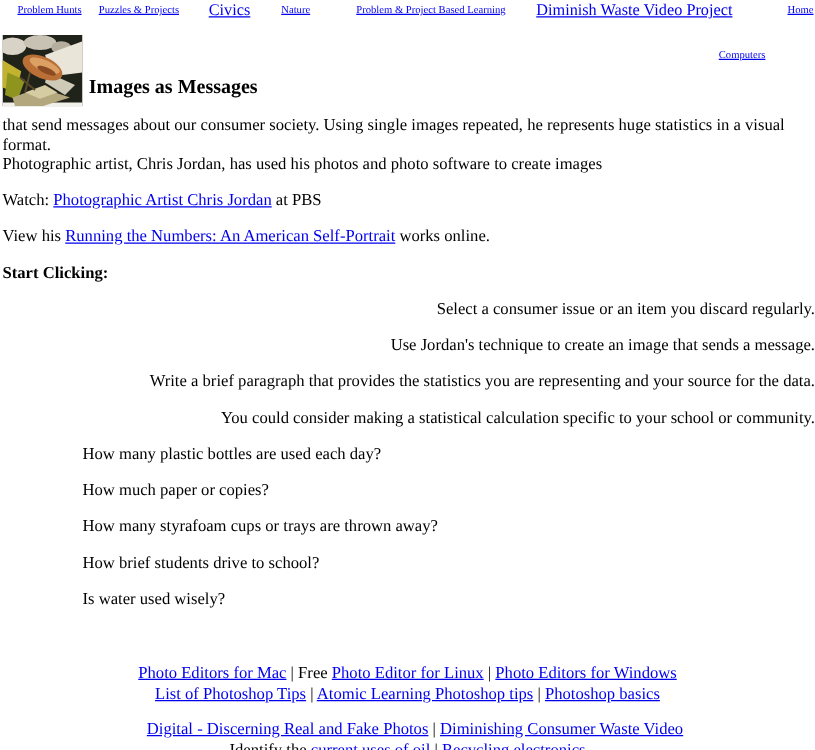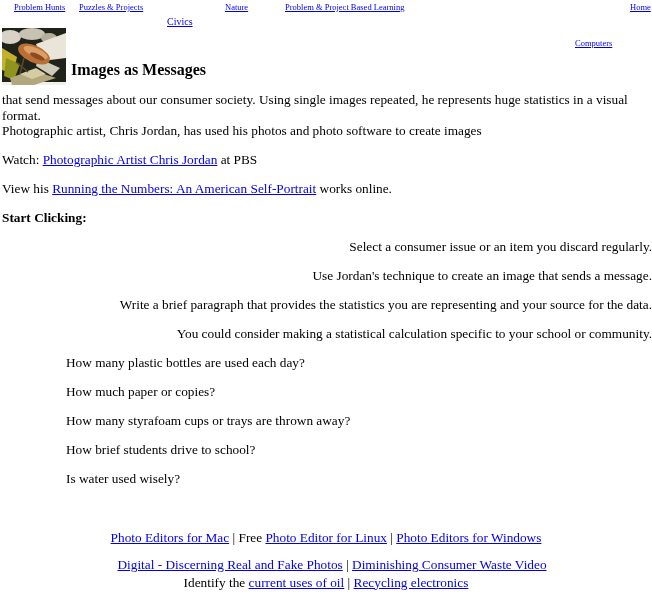--- a/index.html
+++ b/index.html
@@ -9,21 +9,21 @@
     color: #000000;
     font-family: "Liberation Serif", serif;
     overflow: hidden;
   }
   a { color: #0000ee; text-decoration: underline; cursor: pointer; }
 
   
   .nav { position: relative; height: 14px; }
   .nav a { position: absolute; white-space: nowrap; }
   .nav-sm { font-size: 8.5px; top: 2px; }
-  .nav-lg { font-size: 10px; top: 16px; }
+  .nav-lg { font-size: 13px; top: 0; }
   .n1 { left: 14px; }
   .n2 { left: 79px; }
   .n3 { left: 167px; }
   .n4 { left: 225px; }
   .n5 { left: 285px; }
   .n6 { left: 429px; }
   .n7 { left: 575px; margin-top: 36px; }
   .n8 { left: 630px; }
 
   
@@ -54,20 +54,21 @@
 </style>
 </head>
 <body>
 
 <div class="nav">
   <a class="nav-sm n1">Problem Hunts</a>
   <a class="nav-sm n2">Puzzles &amp; Projects</a>
   <a class="nav-lg n3">Civics</a>
   <a class="nav-sm n4">Nature</a>
   <a class="nav-sm n5">Problem &amp; Project Based Learning</a>
+  <a class="nav-lg n6">Diminish Waste Video Project</a>
   <a class="nav-sm n7">Computers</a>
   <a class="nav-sm n8">Home</a>
 </div>
 
 <div class="header">
   <svg class="photo" viewBox="0 0 64 57" xmlns="http://www.w3.org/2000/svg">
     <rect width="64" height="57" fill="#20231a"></rect>
     <rect y="54" width="64" height="3" fill="#f2f0ea"></rect>
     <ellipse cx="8" cy="9" rx="11" ry="7" fill="#d8d3c6"></ellipse>
     <ellipse cx="30" cy="6" rx="13" ry="6" fill="#c8c2b4"></ellipse>
@@ -111,19 +112,22 @@
 <div class="p indent2">How many plastic bottles are used each day?</div>
 <div class="p indent2">How much paper or copies?</div>
 <div class="p indent2">How many styrafoam cups or trays are thrown away?</div>
 <div class="p indent2">How brief students drive to school?</div>
 <div class="p indent2">Is water used wisely?</div>
 
 <div class="footer">
   <div>
     <a>Photo Editors for Mac</a><span> | Free </span><a>Photo Editor for Linux</a><span> | </span><a>Photo Editors for Windows</a>
   </div>
+  <div>
+    <a>List of Photoshop Tips</a><span> | </span><a>Atomic Learning Photoshop tips</a><span> | </span><a>Photoshop basics</a>
+  </div>
   <div class="footer-group2">
     <a>Digital - Discerning Real and Fake Photos</a><span> | </span><a>Diminishing Consumer Waste Video</a>
   </div>
   <div>
     <span>Identify the </span><a>current uses of oil</a><span> | </span><a>Recycling electronics</a>
   </div>
 </div>
 
 </body></html>

